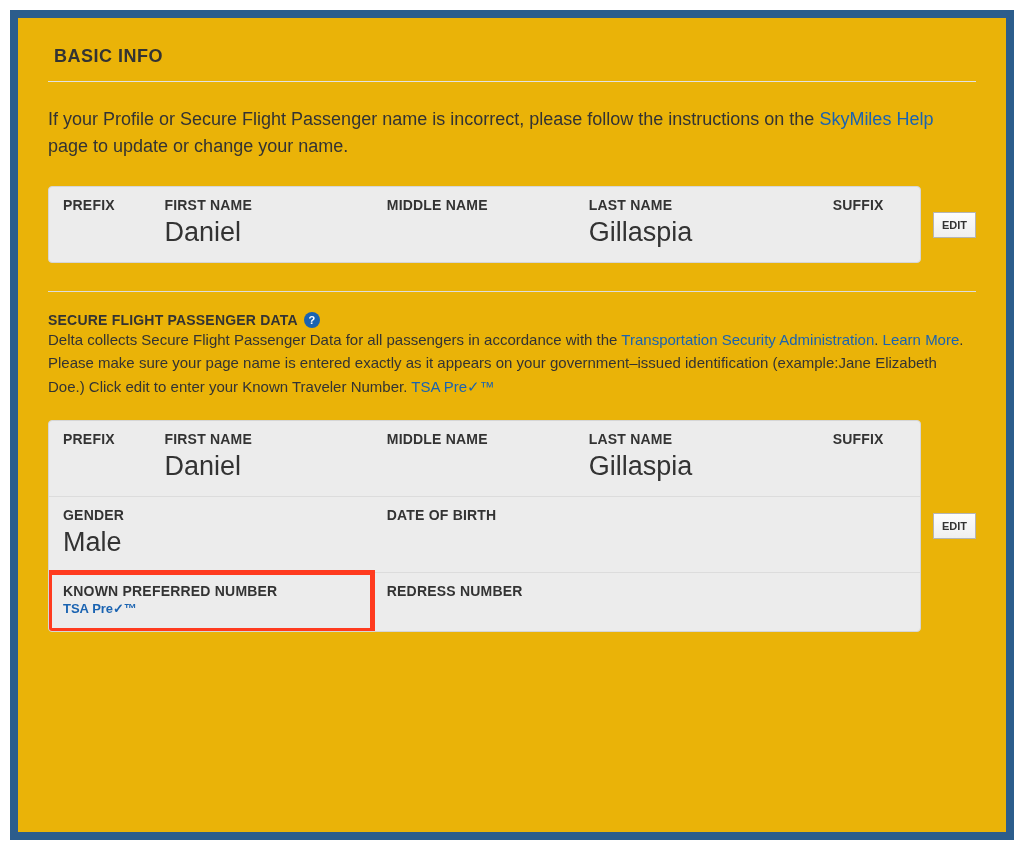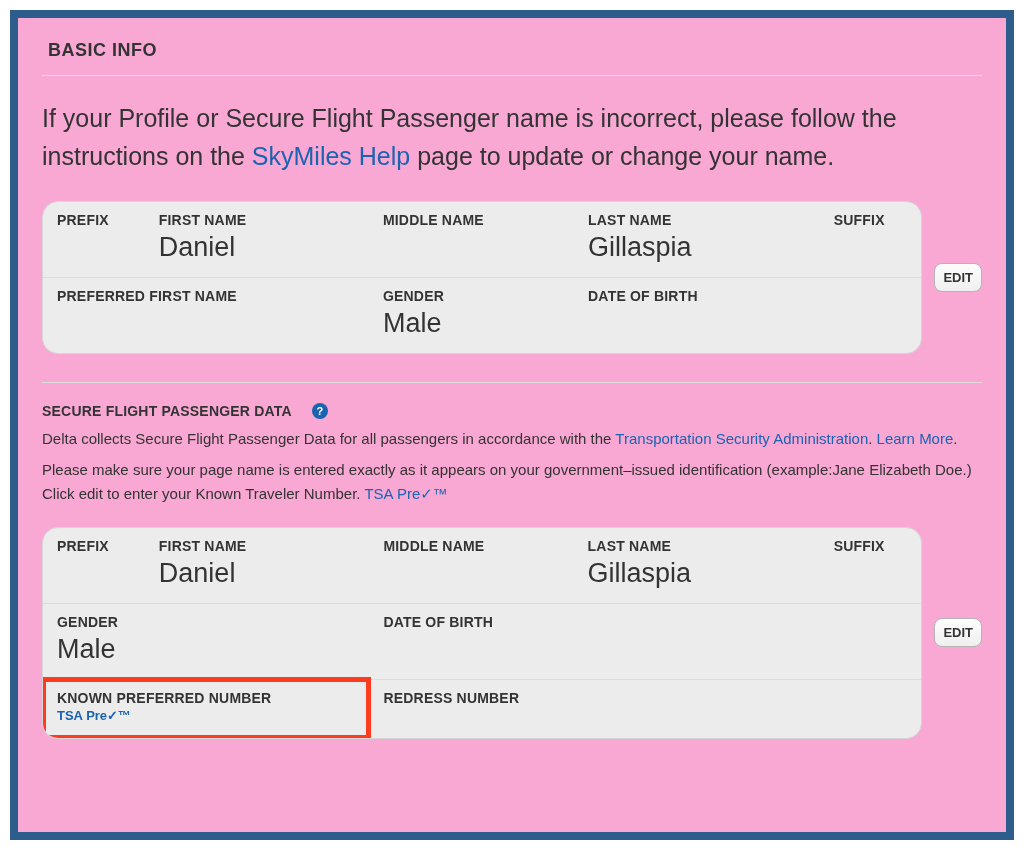--- a/index.html
+++ b/index.html
@@ -1,34 +1,34 @@
 <!DOCTYPE html>
 <html><head>
 <meta charset="utf-8">
 <style>
   html,body{margin:0;padding:0;font-family:"Helvetica Neue",Arial,sans-serif;color:#333;background:#fff}
   body{width:1024px;height:850px;box-sizing:border-box;padding:10px}
-  .frame{width:100%;height:100%;border:8px solid #2c5d8c;box-sizing:border-box;background:#f9a8d4;padding:4px}
+  .frame{width:100%;height:100%;border:8px solid #2c5d8c;box-sizing:border-box;background:#eab308;padding:10px}
   .inner{padding:0 20px 20px 20px}
   .basic-title{font-size:18px;letter-spacing:.5px;font-weight:600;color:#333;padding:18px 0 14px 6px;border-bottom:1px solid #e2e2e2}
-  .intro{font-size:25px;color:#333;line-height:1.5;padding:24px 0 16px 0}
+  .intro{font-size:18px;color:#333;line-height:1.5;padding:24px 0 16px 0}
   .intro a,a.link{color:#1a63b1;text-decoration:none}
   .section-row{display:flex;align-items:center;gap:12px;margin-top:10px}
   .panel-wrap{flex:1}
-  .panel{background:#ececec;border:1px solid #d6d6d6;border-radius:16px;overflow:hidden}
+  .panel{background:#ececec;border:1px solid #d6d6d6;border-radius:4px;overflow:hidden}
   table.grid{width:100%;border-collapse:collapse}
   table.grid td{vertical-align:top;padding:10px 14px 14px 14px;border-top:1px solid #dcdcdc}
   table.grid tr:first-child td{border-top:none}
   .lbl{font-size:14px;font-weight:700;color:#333;letter-spacing:.2px}
   .val{font-size:27px;color:#333;padding-top:4px}
-  .edit-btn{font-size:13px;font-weight:700;color:#333;background:linear-gradient(#fdfdfd,#efefef);border:1px solid #b5b5b5;border-radius:8px;padding:6px 8px;cursor:pointer}
+  .edit-btn{font-size:11px;font-weight:700;color:#333;background:linear-gradient(#fdfdfd,#efefef);border:1px solid #b5b5b5;border-radius:0;padding:6px 8px;cursor:pointer}
   hr.sep{border:none;border-top:1px solid #ddd;margin:28px 0 20px 0}
-  .subhead{display:flex;align-items:center;gap:20px;font-size:14px;font-weight:600;letter-spacing:.2px;color:#333}
+  .subhead{display:flex;align-items:center;gap:6px;font-size:14px;font-weight:600;letter-spacing:.2px;color:#333}
   .help-icon{width:16px;height:16px;border-radius:50%;background:#1a63b1;color:#fff;font-size:11px;font-weight:700;display:inline-flex;align-items:center;justify-content:center;cursor:pointer}
-  .para{font-size:15px;color:#333;line-height:1.55;margin-top:8px}
+  .para{font-size:15px;color:#333;line-height:1.55;margin-top:0}
   .tsa-link{font-size:13px;color:#1a63b1;text-decoration:none;font-weight:600}
   .ktn-cell-highlight{outline:5px solid #ff3b1f;outline-offset:-3px}
   
   .c-prefix{width:80px}
   .c-first{width:230px}
   .c-mid{width:210px}
   .c-last{width:250px}
   .c-suffix{width:80px}
 </style>
 </head>
@@ -62,34 +62,20 @@
               <td class="c-mid">
                 <div class="lbl">MIDDLE NAME</div>
                 <div class="val"></div>
               </td>
               <td class="c-last">
                 <div class="lbl">LAST NAME</div>
                 <div class="val">Gillaspia</div>
               </td>
               <td class="c-suffix">
                 <div class="lbl">SUFFIX</div>
-                <div class="val"></div>
-              </td>
-            </tr>
-            <tr>
-              <td colspan="2">
-                <div class="lbl">PREFERRED FIRST NAME</div>
-                <div class="val"></div>
-              </td>
-              <td>
-                <div class="lbl">GENDER</div>
-                <div class="val">Male</div>
-              </td>
-              <td colspan="2">
-                <div class="lbl">DATE OF BIRTH</div>
                 <div class="val"></div>
               </td>
             </tr>
           </tbody>
             </table>
         </div>
       </div>
       <button class="edit-btn">EDIT</button>
     </div>
 

